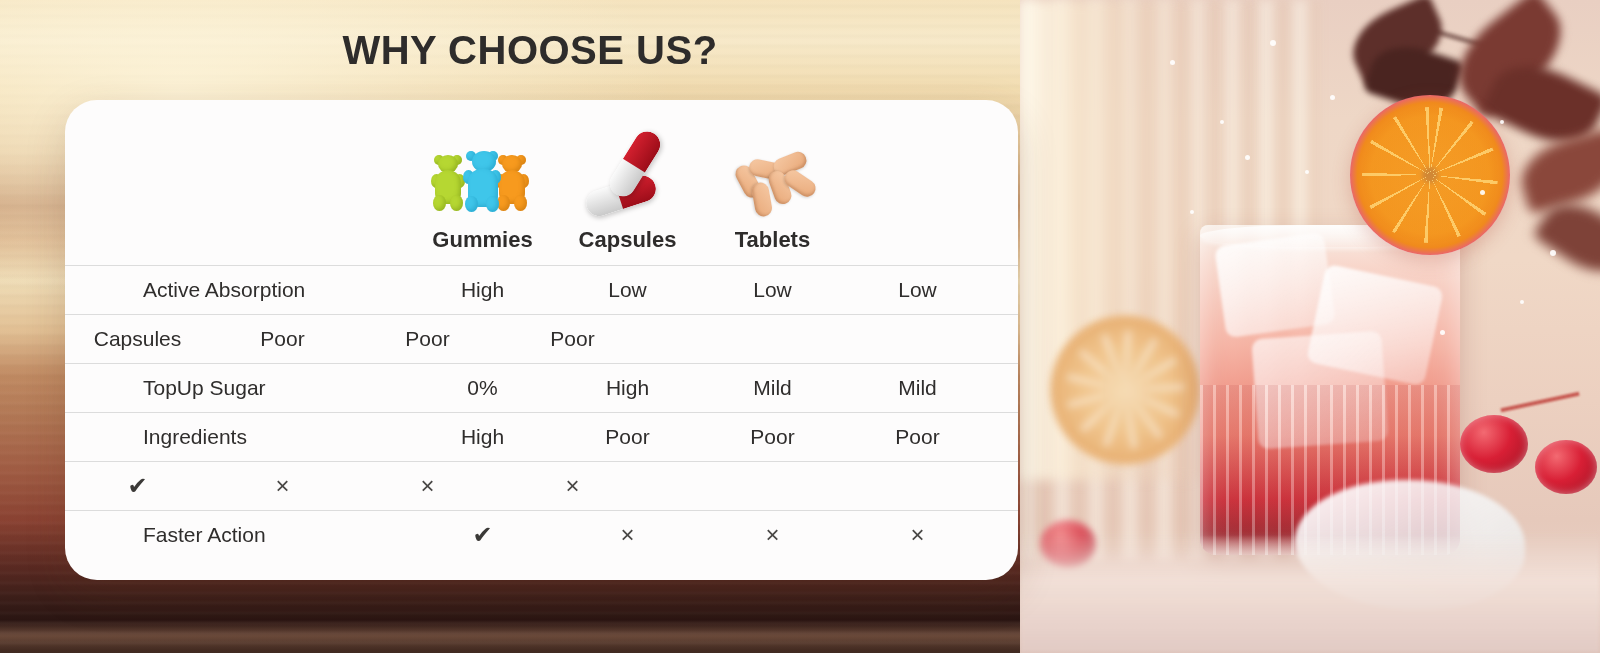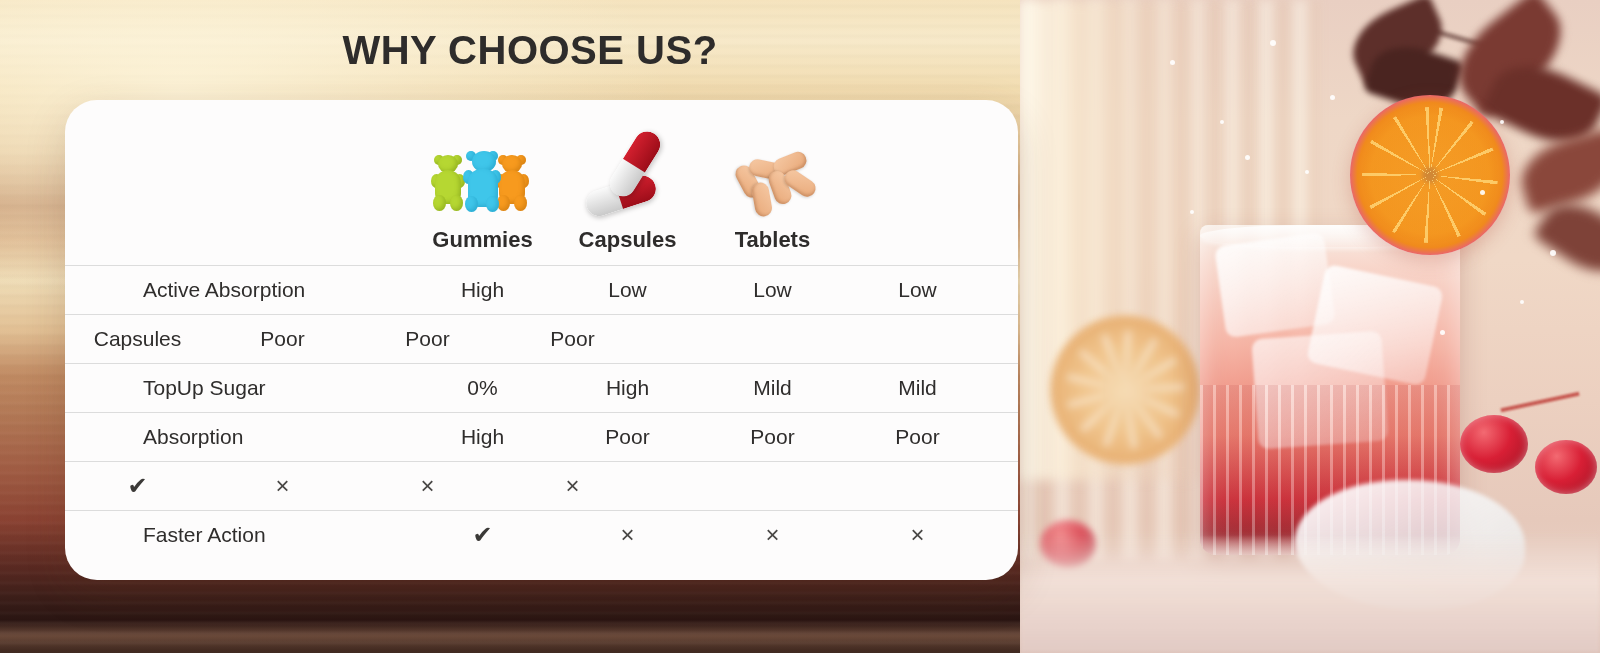--- a/index.html
+++ b/index.html
@@ -478,21 +478,21 @@
       <div class="drow">
         <div class="c-feature"><span class="feature-text">TopUp Sugar</span></div>
         <div class="c-brand"><span class="val brand">0%</span></div>
         <div class="c-col"><span class="val">High</span></div>
         <div class="c-col"><span class="val">Mild</span></div>
         <div class="c-col"><span class="val">Mild</span></div>
         <div class="c-pad"></div>
       </div>
 
       <div class="drow">
-        <div class="c-feature"><span class="feature-text">Absorption</span></div>
+        <div class="c-feature"><span class="feature-text">Ingredients</span></div>
         <div class="c-brand"><span class="val brand">High</span></div>
         <div class="c-col"><span class="val">Poor</span></div>
         <div class="c-col"><span class="val">Poor</span></div>
         <div class="c-col"><span class="val">Poor</span></div>
         <div class="c-pad"></div>
       </div>
 
       <div class="drow">
         <div class="c-brand"><span class="mark-yes">✔</span></div>
         <div class="c-col"><span class="mark-no">×</span></div>

